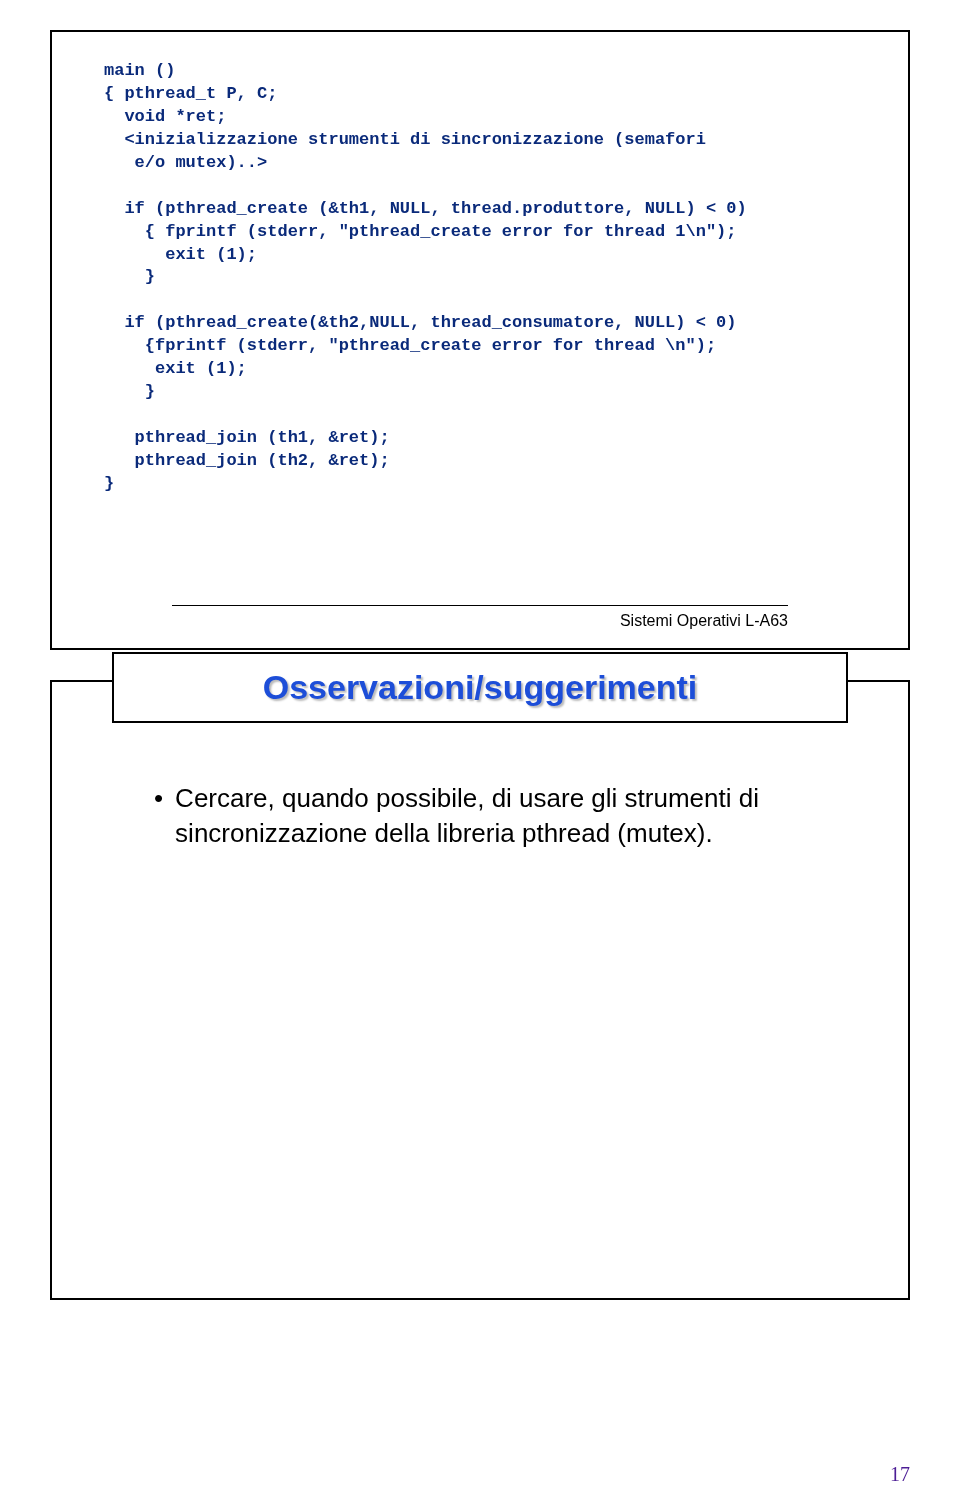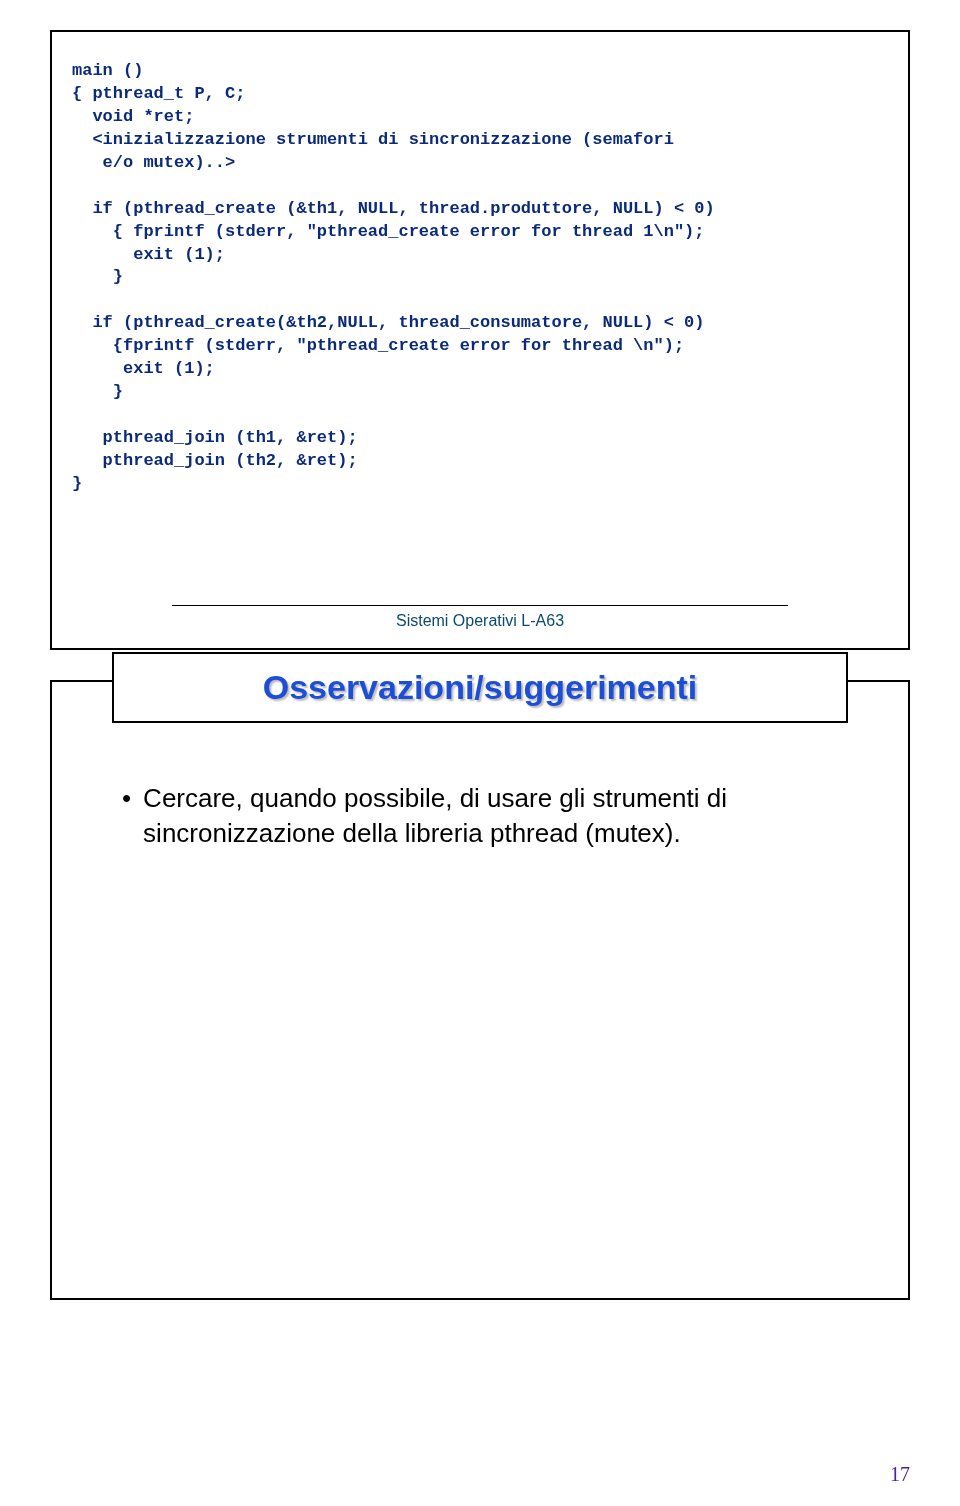--- a/index.html
+++ b/index.html
@@ -12,21 +12,21 @@
   .slide {
     border: 2px solid #000;
     margin: 30px 50px;
     padding: 0;
     background: #fff;
     position: relative;
     height: 620px;
     box-sizing: border-box;
   }
   .slide-inner {
-    padding: 28px 40px 20px 20px;
+    padding: 28px 40px 20px 52px;
     height: 100%;
     box-sizing: border-box;
     position: relative;
   }
   .code-block {
     font-family: 'Courier New', Courier, monospace;
     font-weight: bold;
     color: #0a2a7a;
     font-size: 17px;
     line-height: 1.35;
@@ -70,23 +70,23 @@
   .footer {
     position: absolute;
     bottom: 18px;
     left: 0;
     right: 0;
     border-top: 1px solid #000;
     margin: 0 120px;
     padding-top: 6px;
     font-family: 'Comic Sans MS', 'Comic Sans', cursive, sans-serif;
     font-size: 16px;
-    color: #0c4a6e;
+    color: #000000;
     display: flex;
-    justify-content: center;
+    justify-content: flex-end;
   }
   .page-corner {
     position: absolute;
     bottom: 20px;
     right: 50px;
     font-family: 'Times New Roman', serif;
     font-size: 20px;
     color: #4c1d95;
   }
 </style>

